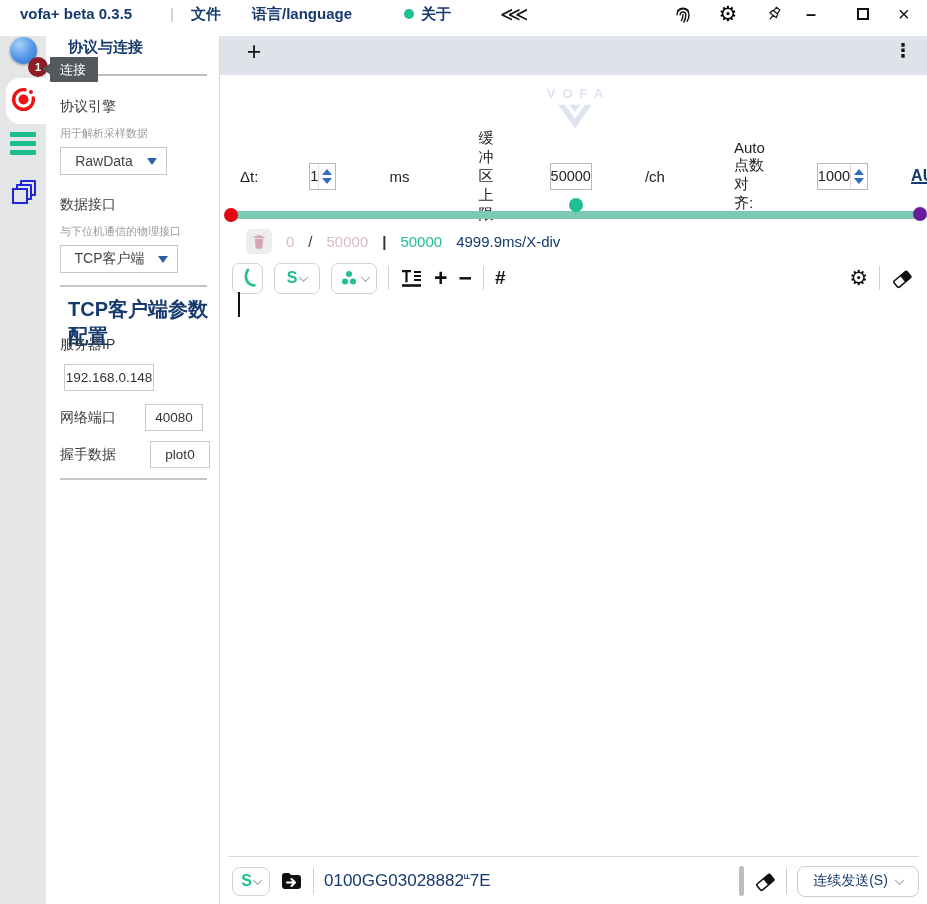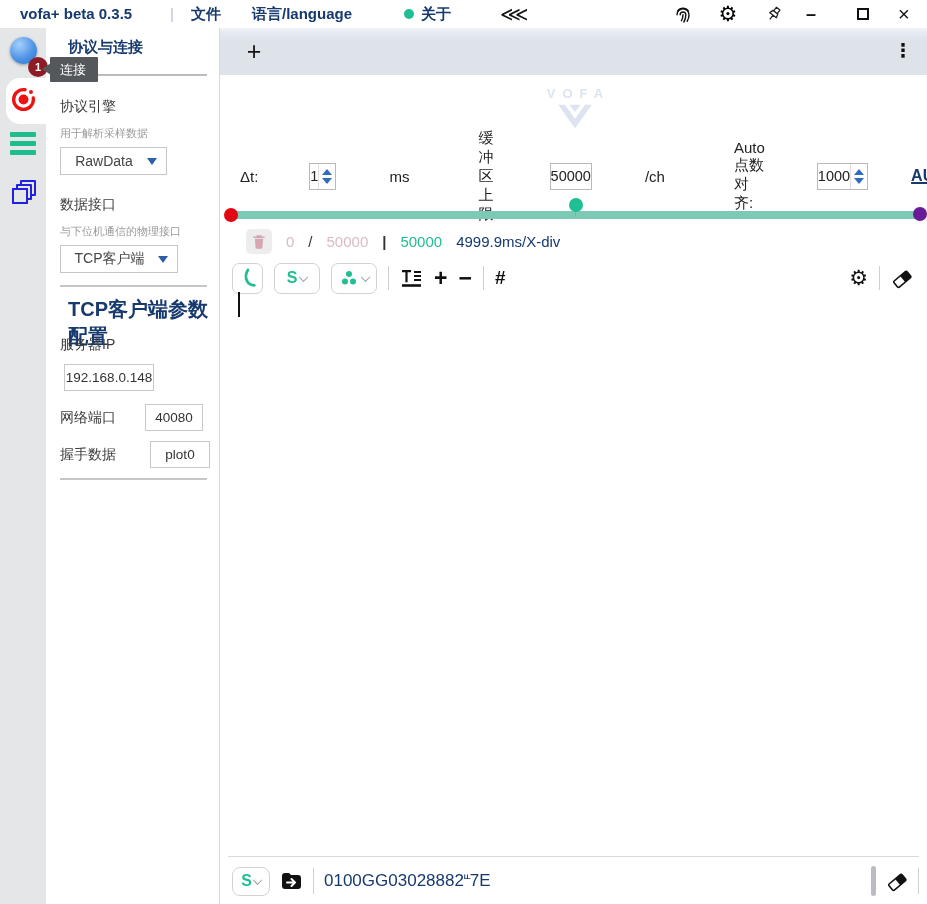--- a/index.html
+++ b/index.html
@@ -1,21 +1,21 @@
 <!DOCTYPE html>
 <html><head>
 <meta charset="utf-8">
 <style>
   * { margin:0; padding:0; box-sizing:border-box; }
   html,body { width:927px; height:904px; overflow:hidden; background:#fff;
     font-family:"Liberation Sans","DejaVu Sans",sans-serif; }
   .abs { position:absolute; }
 
   
-  .titlebar { position:absolute; top:0; left:0; width:927px; height:28px; background:#fff; z-index:30; }
+  .titlebar { position:absolute; top:0; left:0; width:927px; height:36px; background:#fff; z-index:30; }
   .titlebar .tb-item { position:absolute; top:0; height:28px; line-height:28px; }
   .navy { color:#16396e; }
   .tb-title { font-weight:bold; font-size:15px; }
   .tb-menu { font-weight:bold; font-size:15px; cursor:default; }
   .tb-sep { color:#b9c2cf; font-size:15px; }
   .tb-dot { width:10px; height:10px; border-radius:50%; background:#1fbe93; display:inline-block; margin-right:7px; }
   .tb-icon { display:flex; align-items:center; justify-content:center; width:22px; }
   .glyph { color:#111; }
 
   
@@ -344,14 +344,18 @@
     <span class="scroll-thumb"></span>
     <span style="cursor:pointer; display:flex;">
       <svg width="22" height="22" viewBox="0 0 22 22">
         <g transform="rotate(-40 11 12)">
           <rect x="2.5" y="8.5" width="17" height="8" rx="1.6" fill="#fff" stroke="#111" stroke-width="1.6"></rect>
           <path d="M11.5 8.5 h6.4 a1.6 1.6 0 0 1 1.6 1.6 v4.8 a1.6 1.6 0 0 1 -1.6 1.6 h-6.4 z" fill="#111"></path>
         </g>
       </svg>
     </span>
     <span class="vsep" style="height:26px"></span>
+    <span class="mode-btn">
+      <span class="lbl">连续发送(S)</span>
+      <span class="chev"></span>
+    </span>
   </div>
 </div>
 
 </body></html>

